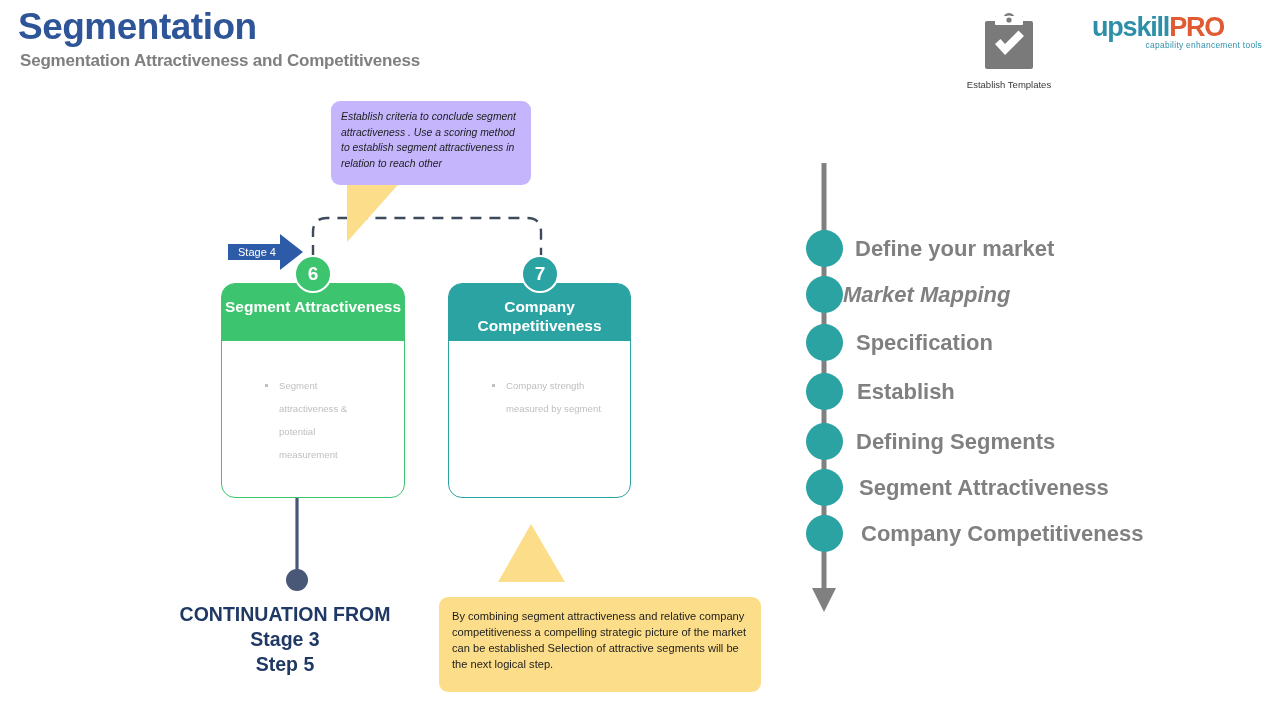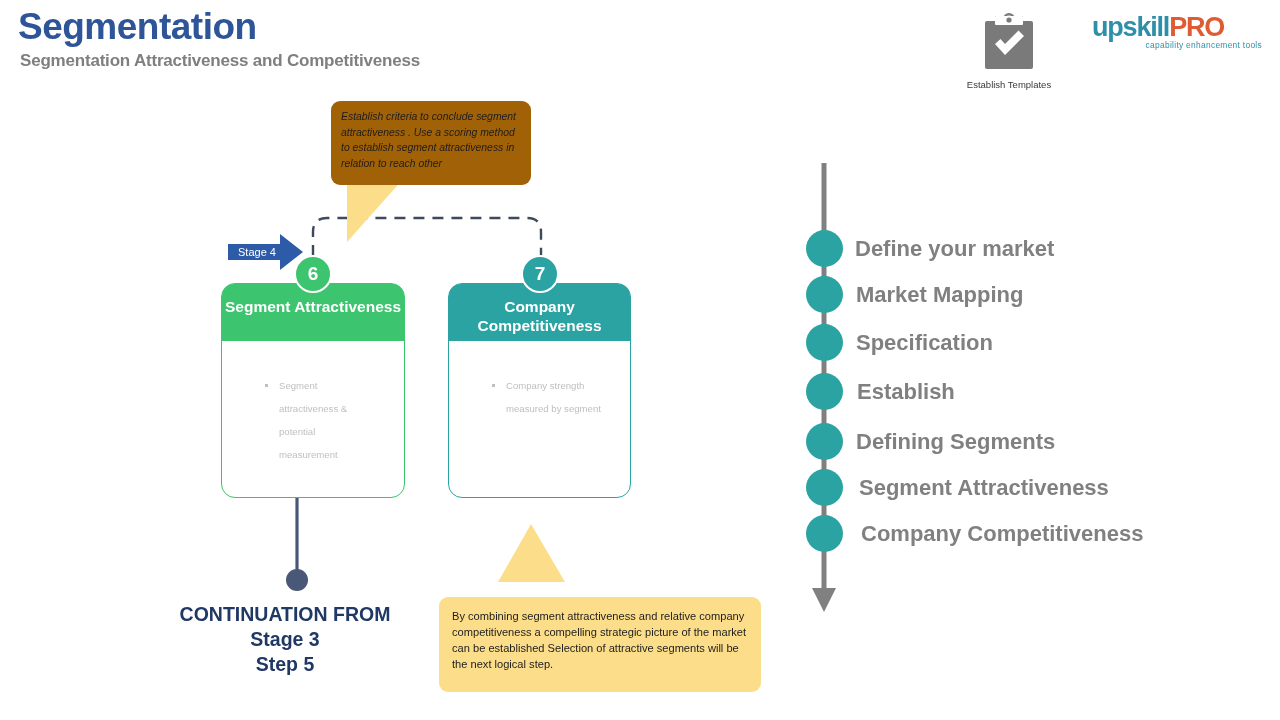--- a/index.html
+++ b/index.html
@@ -31,21 +31,21 @@
   
   .logo{position:absolute;left:1092px;top:14px;width:172px;}
   .logo-main{font-size:27px;font-weight:bold;line-height:1;letter-spacing:-1.2px;}
   .logo-up{color:#2E8FA8;}
   .logo-pro{color:#E05A32;}
   .logo-tag{font-size:8.4px;color:#2E8FA8;letter-spacing:0.3px;margin-top:-1px;text-align:right;padding-right:2px;}
 
   
   .callout-top{
     position:absolute;left:331px;top:101px;width:200px;height:84px;
-    background:#a16207;border-radius:9px;
+    background:#c4b5fd;border-radius:9px;
     padding:8px 10px 0 10px;box-sizing:border-box;
   }
   .callout-top .txt{
     font-size:10.4px;font-style:italic;color:#1d1d1d;line-height:15.5px;
     font-family:"Liberation Sans",sans-serif;
   }
 
   
   .callout-bottom{
     position:absolute;left:439px;top:597px;width:322px;height:95px;
@@ -193,21 +193,21 @@
     <div>Stage 3</div>
     <div>Step 5</div>
   </div>
 
   <div class="tl-item" style="left:806px;top:230px;">
     <div class="tl-dot"></div>
     <div class="tl-label" style="margin-left:12px;">Define your market</div>
   </div>
   <div class="tl-item" style="left:806px;top:276px;">
     <div class="tl-dot"></div>
-    <div class="tl-label" style="margin-left:13px;">Market Mapping</div>
+    <div class="tl-label" style="font-style:italic;">Market Mapping</div>
   </div>
   <div class="tl-item" style="left:806px;top:324px;">
     <div class="tl-dot"></div>
     <div class="tl-label" style="margin-left:13px;">Specification</div>
   </div>
   <div class="tl-item" style="left:806px;top:373px;">
     <div class="tl-dot"></div>
     <div class="tl-label" style="margin-left:14px;">Establish</div>
   </div>
   <div class="tl-item" style="left:806px;top:423px;">

